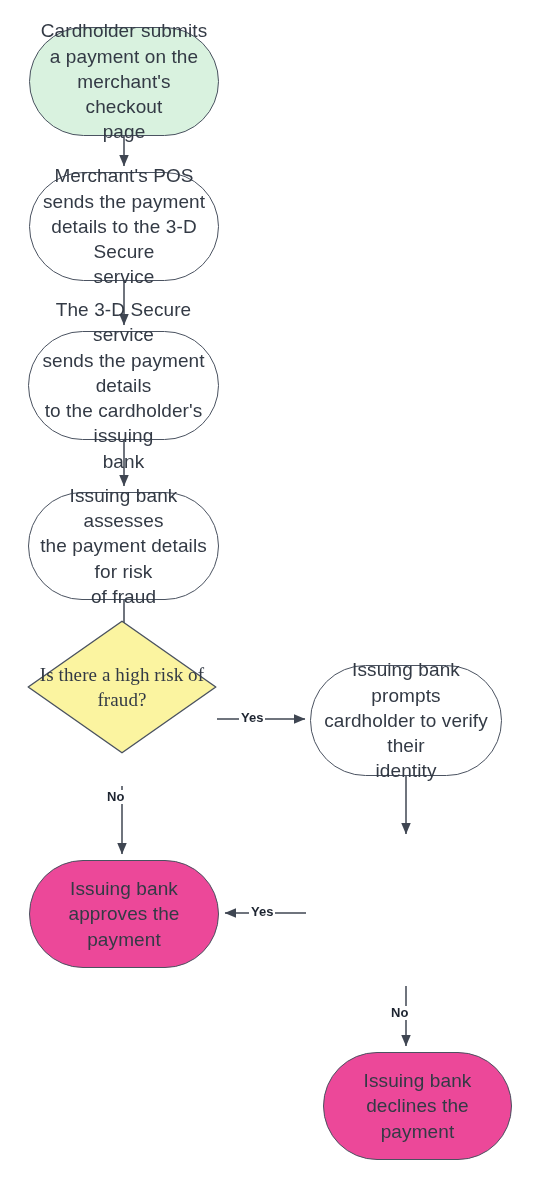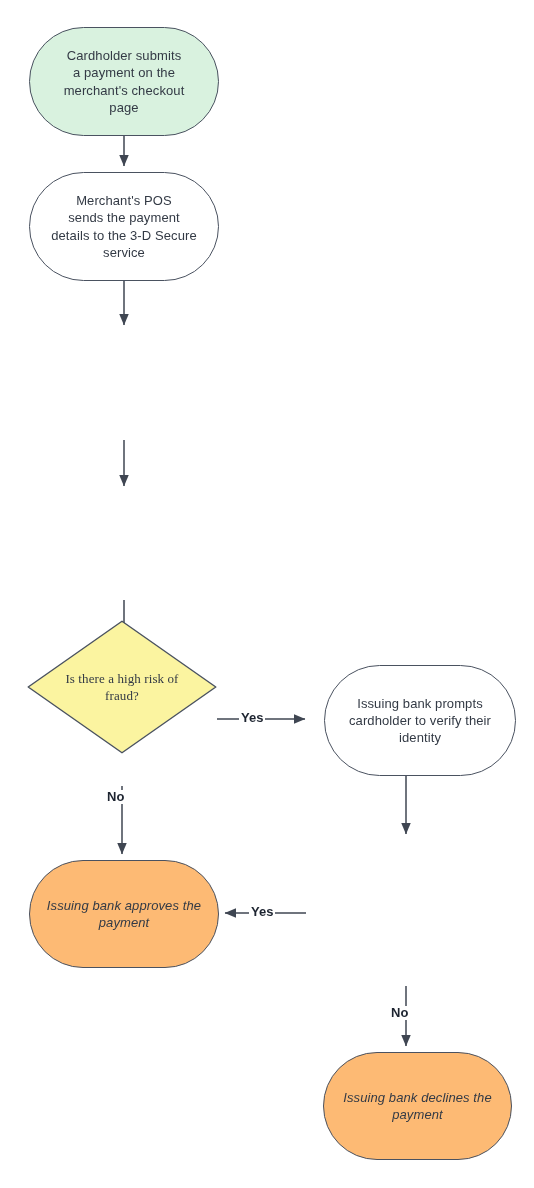--- a/index.html
+++ b/index.html
@@ -27,42 +27,41 @@
     pointer-events: none;
   }
   .node {
     position: absolute;
     box-sizing: border-box;
     display: flex;
     align-items: center;
     justify-content: center;
     text-align: center;
     color: #333a45;
-    font-size: 13px;
+    font-size: 19px;
     line-height: 1.33;
     letter-spacing: 0.1px;
   }
   .node .node-label {
     display: block;
     padding: 0 10px;
     white-space: pre-line;
   }
   .node-rounded {
     border: 1.1px solid #4a5260;
     border-radius: 58px;
   }
   .node-start {
     background: #d9f2df;
   }
   .node-process {
     background: #ffffff;
   }
   .node-terminal {
-    background: #fdba74;
-    font-style: italic;
+    background: #ec4899;
   }
   .node-decision {
     background: transparent;
     border: none;
   }
   .diamond-shape {
     position: absolute;
     left: 0;
     top: 0;
     width: 100%;
@@ -141,31 +140,42 @@
 page</span>
   </div>
 
   <div class="node node-rounded node-process" style="left:29px; top:172px; width:190px; height:109px;align-items:center;">
     <span class="node-label">Merchant's POS
 sends the payment
 details to the 3-D Secure
 service</span>
   </div>
 
+  <div class="node node-rounded node-process" style="left:28px; top:331px; width:191px; height:109px;">
+    <span class="node-label">The 3-D Secure service
+sends the payment details
+to the cardholder's issuing
+bank</span>
+  </div>
 
+  <div class="node node-rounded node-process" style="left:28px; top:492px; width:191px; height:108px;">
+    <span class="node-label">Issuing bank assesses
+the payment details for risk
+of fraud</span>
+  </div>
 
   <div class="node node-decision" style="left:27px; top:620px; width:190px; height:134px;font-family:Liberation Serif, serif;">
     <svg class="diamond-shape" viewBox="0 0 190 134" preserveAspectRatio="none">
       <polygon points="95,1.2 188.8,67 95,132.8 1.2,67" fill="#fbf4a0" stroke="#4a5260" stroke-width="1.4" stroke-linejoin="round"></polygon>
     </svg>
     <span class="node-label">Is there a high risk of
 fraud?</span>
   </div>
 
-  <div class="node node-rounded node-process" style="left:324px; top:665px; width:192px; height:111px;">
+  <div class="node node-rounded node-process" style="left:310px; top:665px; width:192px; height:111px;">
     <span class="node-label">Issuing bank prompts
 cardholder to verify their
 identity</span>
   </div>
 
 
   <div class="node node-rounded node-terminal" style="left:29px; top:860px; width:190px; height:108px;">
     <span class="node-label">Issuing bank approves the
 payment</span>
   </div>

